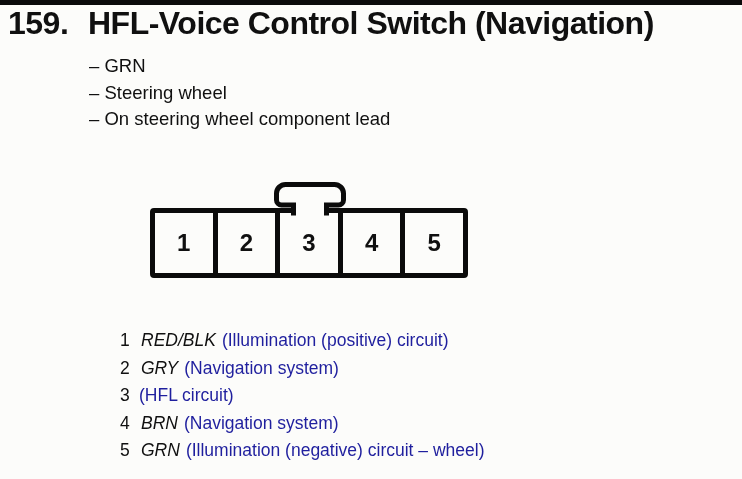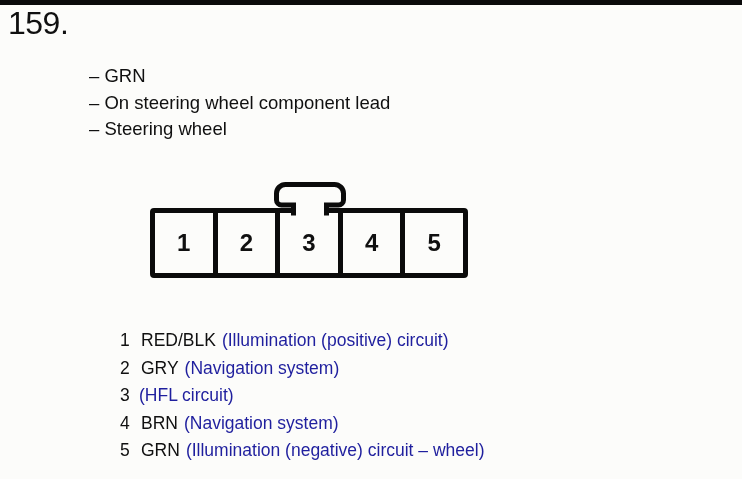--- a/index.html
+++ b/index.html
@@ -14,28 +14,28 @@
     margin:0 auto;
   }
   .top-bar {
     position:absolute; left:0; top:0;
     width:742px; height:5px;
     background:#0B0B0B;
   }
   .title-row {
     position:absolute; left:8px; top:5px;
     display:flex;
-    font-weight:normal; font-size:32px;
+    font-weight:bold; font-size:32px;
     letter-spacing:-0.5px;
     line-height:37px;
     white-space:nowrap;
   }
   .title-number { width:80px; flex:none; }
   .bullets {
-    position:absolute; left:89px; top:63px;
+    position:absolute; left:89px; top:53px;
     font-size:18.5px; line-height:26.5px;
     white-space:nowrap;
   }
   .connector {
     position:absolute; left:150px; top:208px;
     width:318px; height:70px;
     display:flex;
     border:5px solid #0B0B0B;
     border-radius:4px;
     background:#FCFCFA;
@@ -51,38 +51,39 @@
     position:absolute; left:270px; top:176px;
     width:80px; height:41px;
   }
   .pin-list {
     position:absolute; left:120px; top:327px;
     font-size:17.5px; line-height:27.5px;
     white-space:nowrap;
   }
   .pin-row { display:flex; }
   .pin-num { display:inline-block; width:13px; flex:none; }
-  .wire { margin-left:8px; }
+  .wire { margin-left:8px;font-style:italic; }
   .circuit { margin-left:6px; color:#1F1F9E; }
 </style>
 </head>
 <body>
 
 <div class="canvas">
 
   <div class="top-bar"></div>
 
   <div class="title-row">
     <span class="title-number">159.</span>
+    <span class="title-text">HFL-Voice Control Switch (Navigation)</span>
   </div>
 
   <div class="bullets">
     <div>– GRN</div>
+    <div>– Steering wheel</div>
     <div>– On steering wheel component lead</div>
-    <div>– Steering wheel</div>
   </div>
 
   <div class="connector">
     <div class="cell">
         <span>1</span>
       </div>
     <div class="cell">
         <span>2</span>
       </div>
     <div class="cell">

